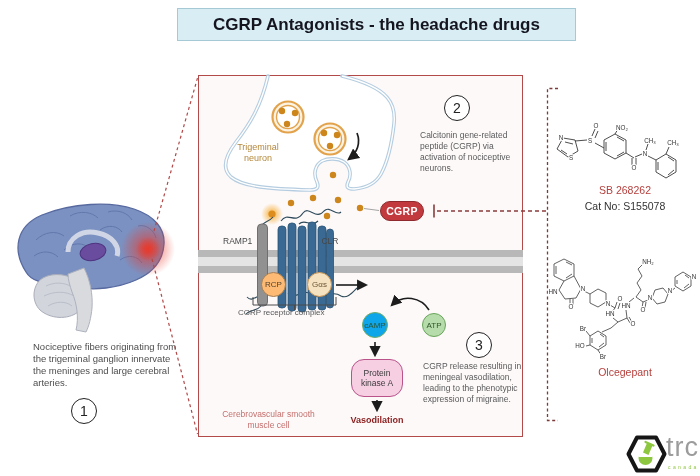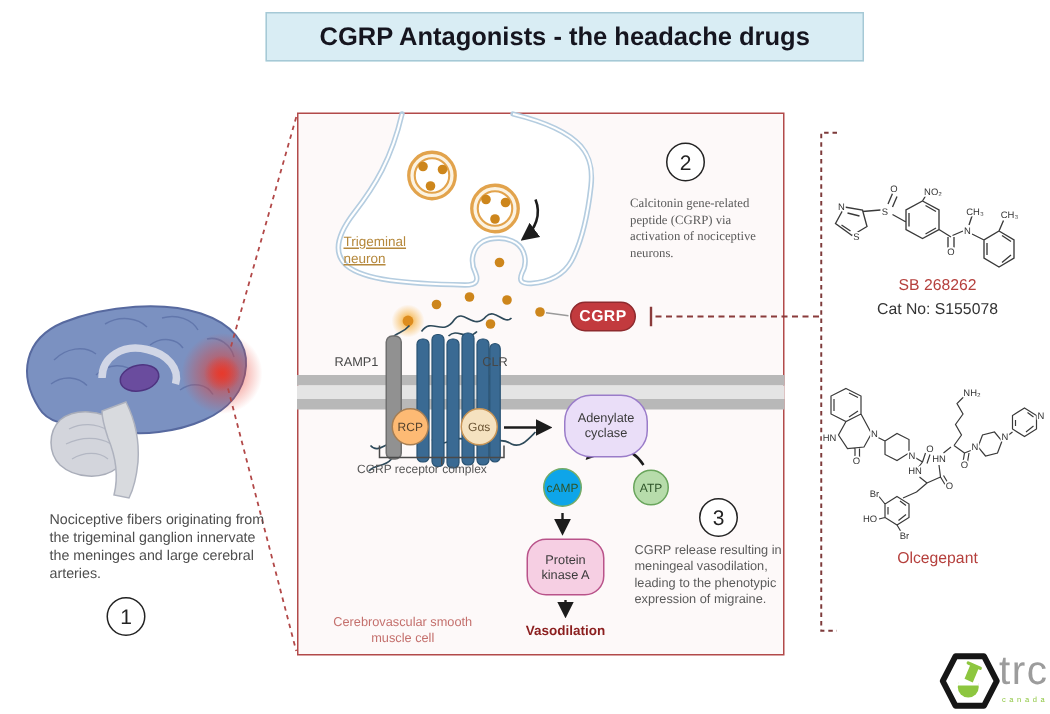--- a/index.html
+++ b/index.html
@@ -25,28 +25,28 @@
   .gas{left:307px;top:272px;width:25px;height:25px;border-radius:50%;background:#f5e2c0;
        border:1.3px solid #c79455;font-size:8px;color:#6b5433;}
   .ac{left:376px;top:263px;width:56px;height:42px;border-radius:18px;background:#eadef8;
       border:1.3px solid #9a7cc9;font-size:8.5px;color:#3a3a3a;line-height:1.15;}
   .camp{left:362px;top:312px;width:26px;height:26px;border-radius:50%;background:#0ea5e9;
         border:1.3px solid #74ab66;font-size:8px;color:#2e5429;}
   .atp{left:422px;top:313px;width:24px;height:24px;border-radius:50%;background:#b7dcab;
        border:1.3px solid #69a55c;font-size:8px;color:#2e5429;}
   .pka{left:351px;top:359px;width:52px;height:38px;border-radius:13px;background:#f6cfe3;
        border:1.3px solid #b9538a;font-size:8.5px;color:#3a3a3a;line-height:1.2;}
-  .lab-trigeminal{left:229px;top:156px;width:58px;text-align:left;font-size:9px;color:#b5883c;line-height:1.25;text-decoration:underline;}
+  .lab-trigeminal{left:229px;top:142px;width:58px;text-align:center;font-size:9px;color:#b5883c;line-height:1.25;}
   .lab-ramp1{left:223px;top:236px;width:36px;text-align:left;font-size:8.5px;color:#474747;}
   .lab-clr{left:316px;top:236px;width:28px;text-align:center;font-size:8.5px;color:#474747;}
   .lab-rcplx{left:238px;top:308px;width:113px;text-align:left;font-size:8px;color:#565656;}
   .lab-vaso{left:337px;top:415px;width:80px;text-align:center;font-size:9px;font-weight:bold;color:#8b1e1e;}
   .lab-smc{left:220px;top:409px;width:97px;text-align:center;font-size:8.5px;color:#c4706d;line-height:1.25;}
   .step1{left:33px;top:341px;width:153px;font-size:9.5px;color:#4e4e4e;line-height:1.28;}
-  .step2{left:420px;top:130px;width:96px;font-size:8.5px;color:#5a5a5a;line-height:1.3;font-family:Liberation Serif, serif;}
+  .step2{left:420px;top:130px;width:96px;font-size:8.5px;color:#5a5a5a;line-height:1.3;}
   .step3{left:423px;top:361px;width:99px;font-size:8.5px;color:#5a5a5a;line-height:1.3;}
   .c1{left:71px;top:398px;} .c2{left:444px;top:95px;} .c3{left:466px;top:332px;}
   .sbname{left:578px;top:184px;width:94px;text-align:center;font-size:10.5px;color:#b5403d;}
   .sbcat{left:568px;top:200px;width:114px;text-align:center;font-size:10.5px;color:#333;}
   .olname{left:578px;top:366px;width:94px;text-align:center;font-size:10.5px;color:#b5403d;}
   .olcat{left:568px;top:384px;width:114px;text-align:center;font-size:10.5px;color:#333;}
   .trc{left:666px;top:434px;font-size:27px;color:#9c9c9c;letter-spacing:1px;line-height:1;}
   .canada{left:668px;top:464px;font-size:5px;color:#8dc63f;letter-spacing:2.4px;}
   .atom{font-size:6.3px;fill:#333;text-anchor:middle;paint-order:stroke;stroke:#ffffff;
         stroke-width:2.2px;stroke-linejoin:round;font-family:"Liberation Sans",sans-serif;}
@@ -230,21 +230,20 @@
   <div class="t step2">Calcitonin gene-related peptide (CGRP) via activation of nociceptive neurons.</div>
 
   <div class="t pill node">CGRP</div>
 
   <div class="t lab-ramp1">RAMP1</div>
   <div class="t lab-clr">CLR</div>
   <div class="t rcp node">RCP</div>
   <div class="t gas node">Gαs</div>
   <div class="t lab-rcplx">CGRP receptor complex</div>
 
-  <div class="t ac node">Adenylate cyclase</div>
   <div class="t camp node">cAMP</div>
   <div class="t atp node">ATP</div>
   <div class="t pka node">Protein kinase A</div>
   <div class="t lab-vaso">Vasodilation</div>
 
   <div class="t numcircle c3">3</div>
   <div class="t step3">CGRP release resulting in meningeal vasodilation, leading to the phenotypic expression of migraine.</div>
   <div class="t lab-smc">Cerebrovascular smooth muscle cell</div>
 
   <div class="t sbname">SB 268262</div>

